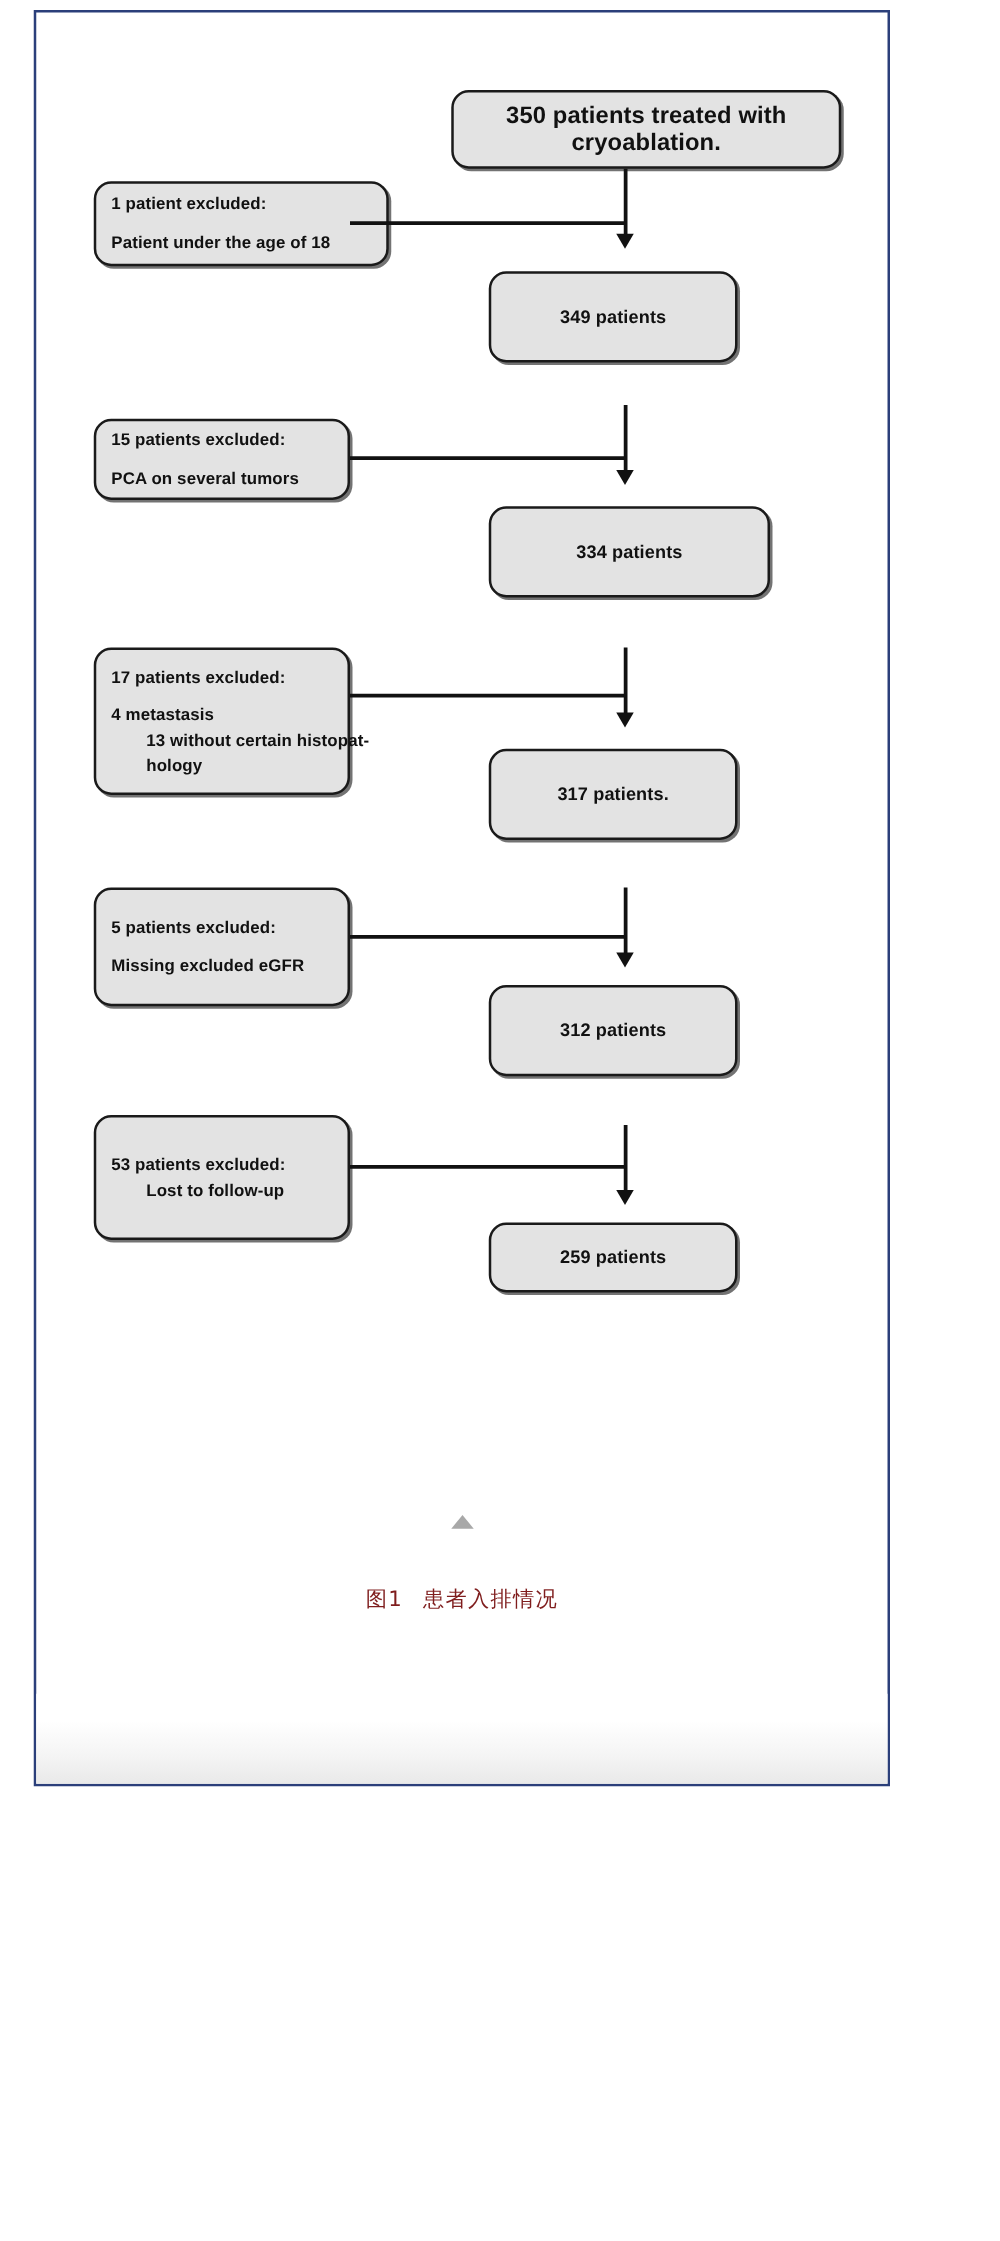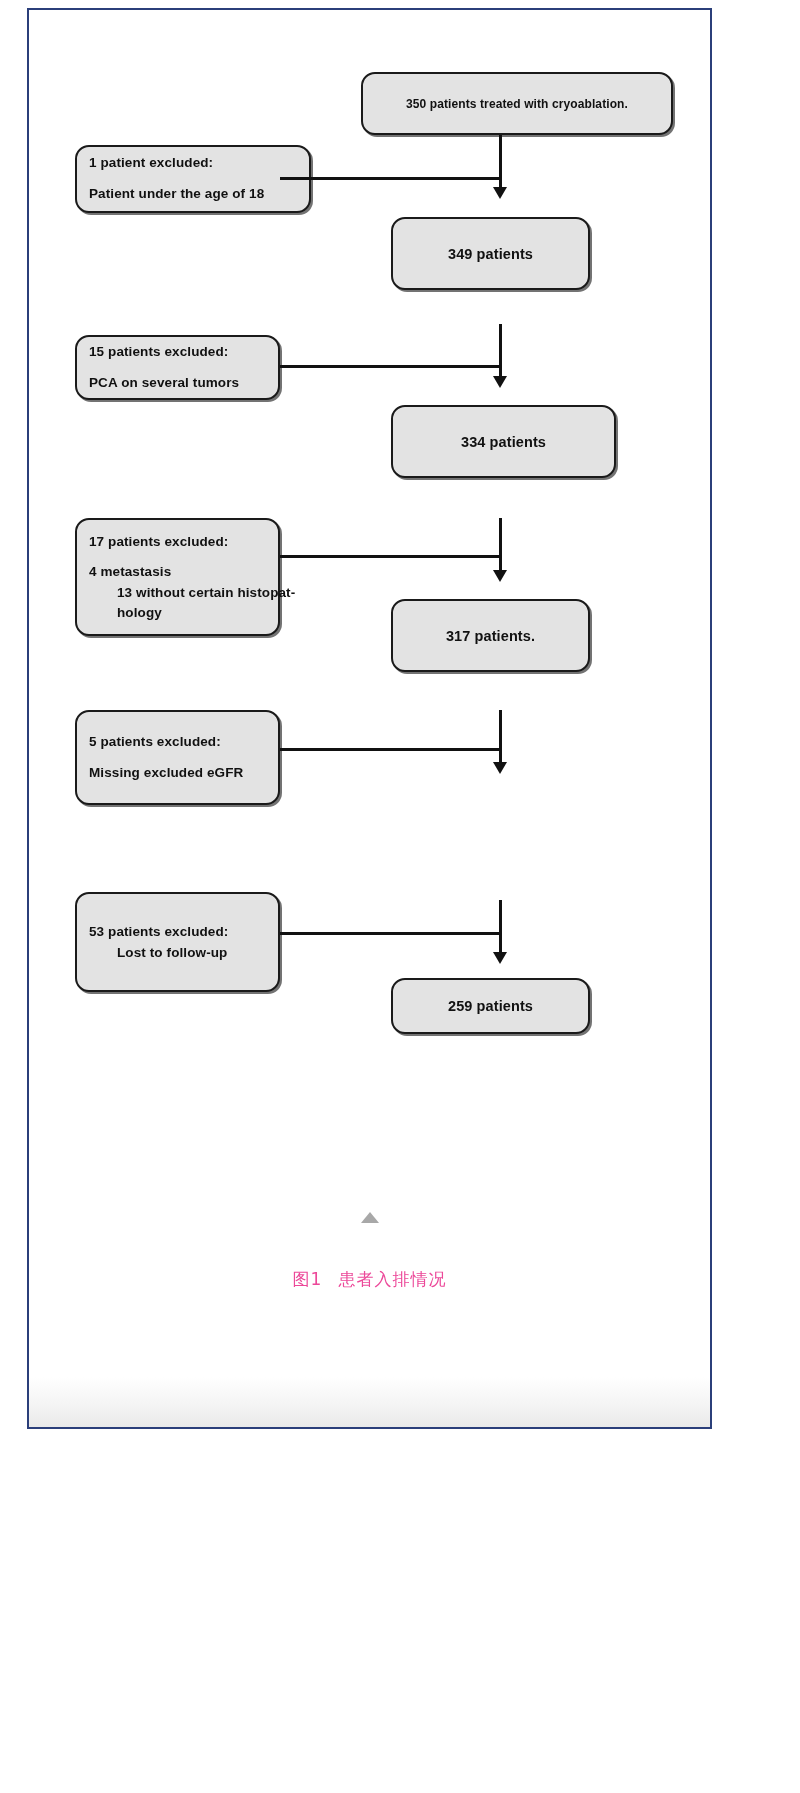--- a/index.html
+++ b/index.html
@@ -84,21 +84,22 @@
     margin-top: 10px;
   }
   .node.exclusion .line.tight {
     line-height: 1.45;
     margin-top: 0;
     margin-left: 28px;
   }
 
   
   .node.count.top {
-    font-size: 12px;
+    font-size: 19px;
+    align-items: flex-end;
   }
 
   
   .vline {
     position: absolute;
     width: 3px;
     background: #111111;
   }
   .hline {
     position: absolute;
@@ -126,21 +127,21 @@
     border-right: 9px solid transparent;
     border-bottom: 11px solid #a8a8a8;
   }
   #figure-caption {
     position: absolute;
     left: 0;
     top: 1258px;
     width: 681px;
     text-align: center;
     font-size: 17px;
-    color: #ec4899;
+    color: #7f1d1d;
     font-family: "DejaVu Sans", sans-serif;
     letter-spacing: 1px;
   }
   #figure-caption .cap-num {
     margin-right: 16px;
   }
 </style>
 </head>
 <body>
 
@@ -195,20 +196,23 @@
 
     <div class="vline" style="left:470px; top:700px; height:56px;"></div>
     <div class="arrowhead" style="left:464px; top:752px;"></div>
 
     <div class="node exclusion" style="left:46px; top:700px; width:205px; height:95px;">
       <span class="line">5 patients excluded:</span>
       <span class="line gap">Missing excluded eGFR</span>
     </div>
     <div class="hline" style="left:251px; top:738px; width:221px;"></div>
 
+    <div class="node count" style="left:362px; top:778px; width:199px; height:73px;">
+      <span>312 patients</span>
+    </div>
 
     <div class="vline" style="left:470px; top:890px; height:56px;"></div>
     <div class="arrowhead" style="left:464px; top:942px;"></div>
 
     <div class="node exclusion" style="left:46px; top:882px; width:205px; height:100px;">
       <span class="line">53 patients excluded:</span>
       <span class="line tight">Lost to follow-up</span>
     </div>
     <div class="hline" style="left:251px; top:922px; width:221px;"></div>
 

